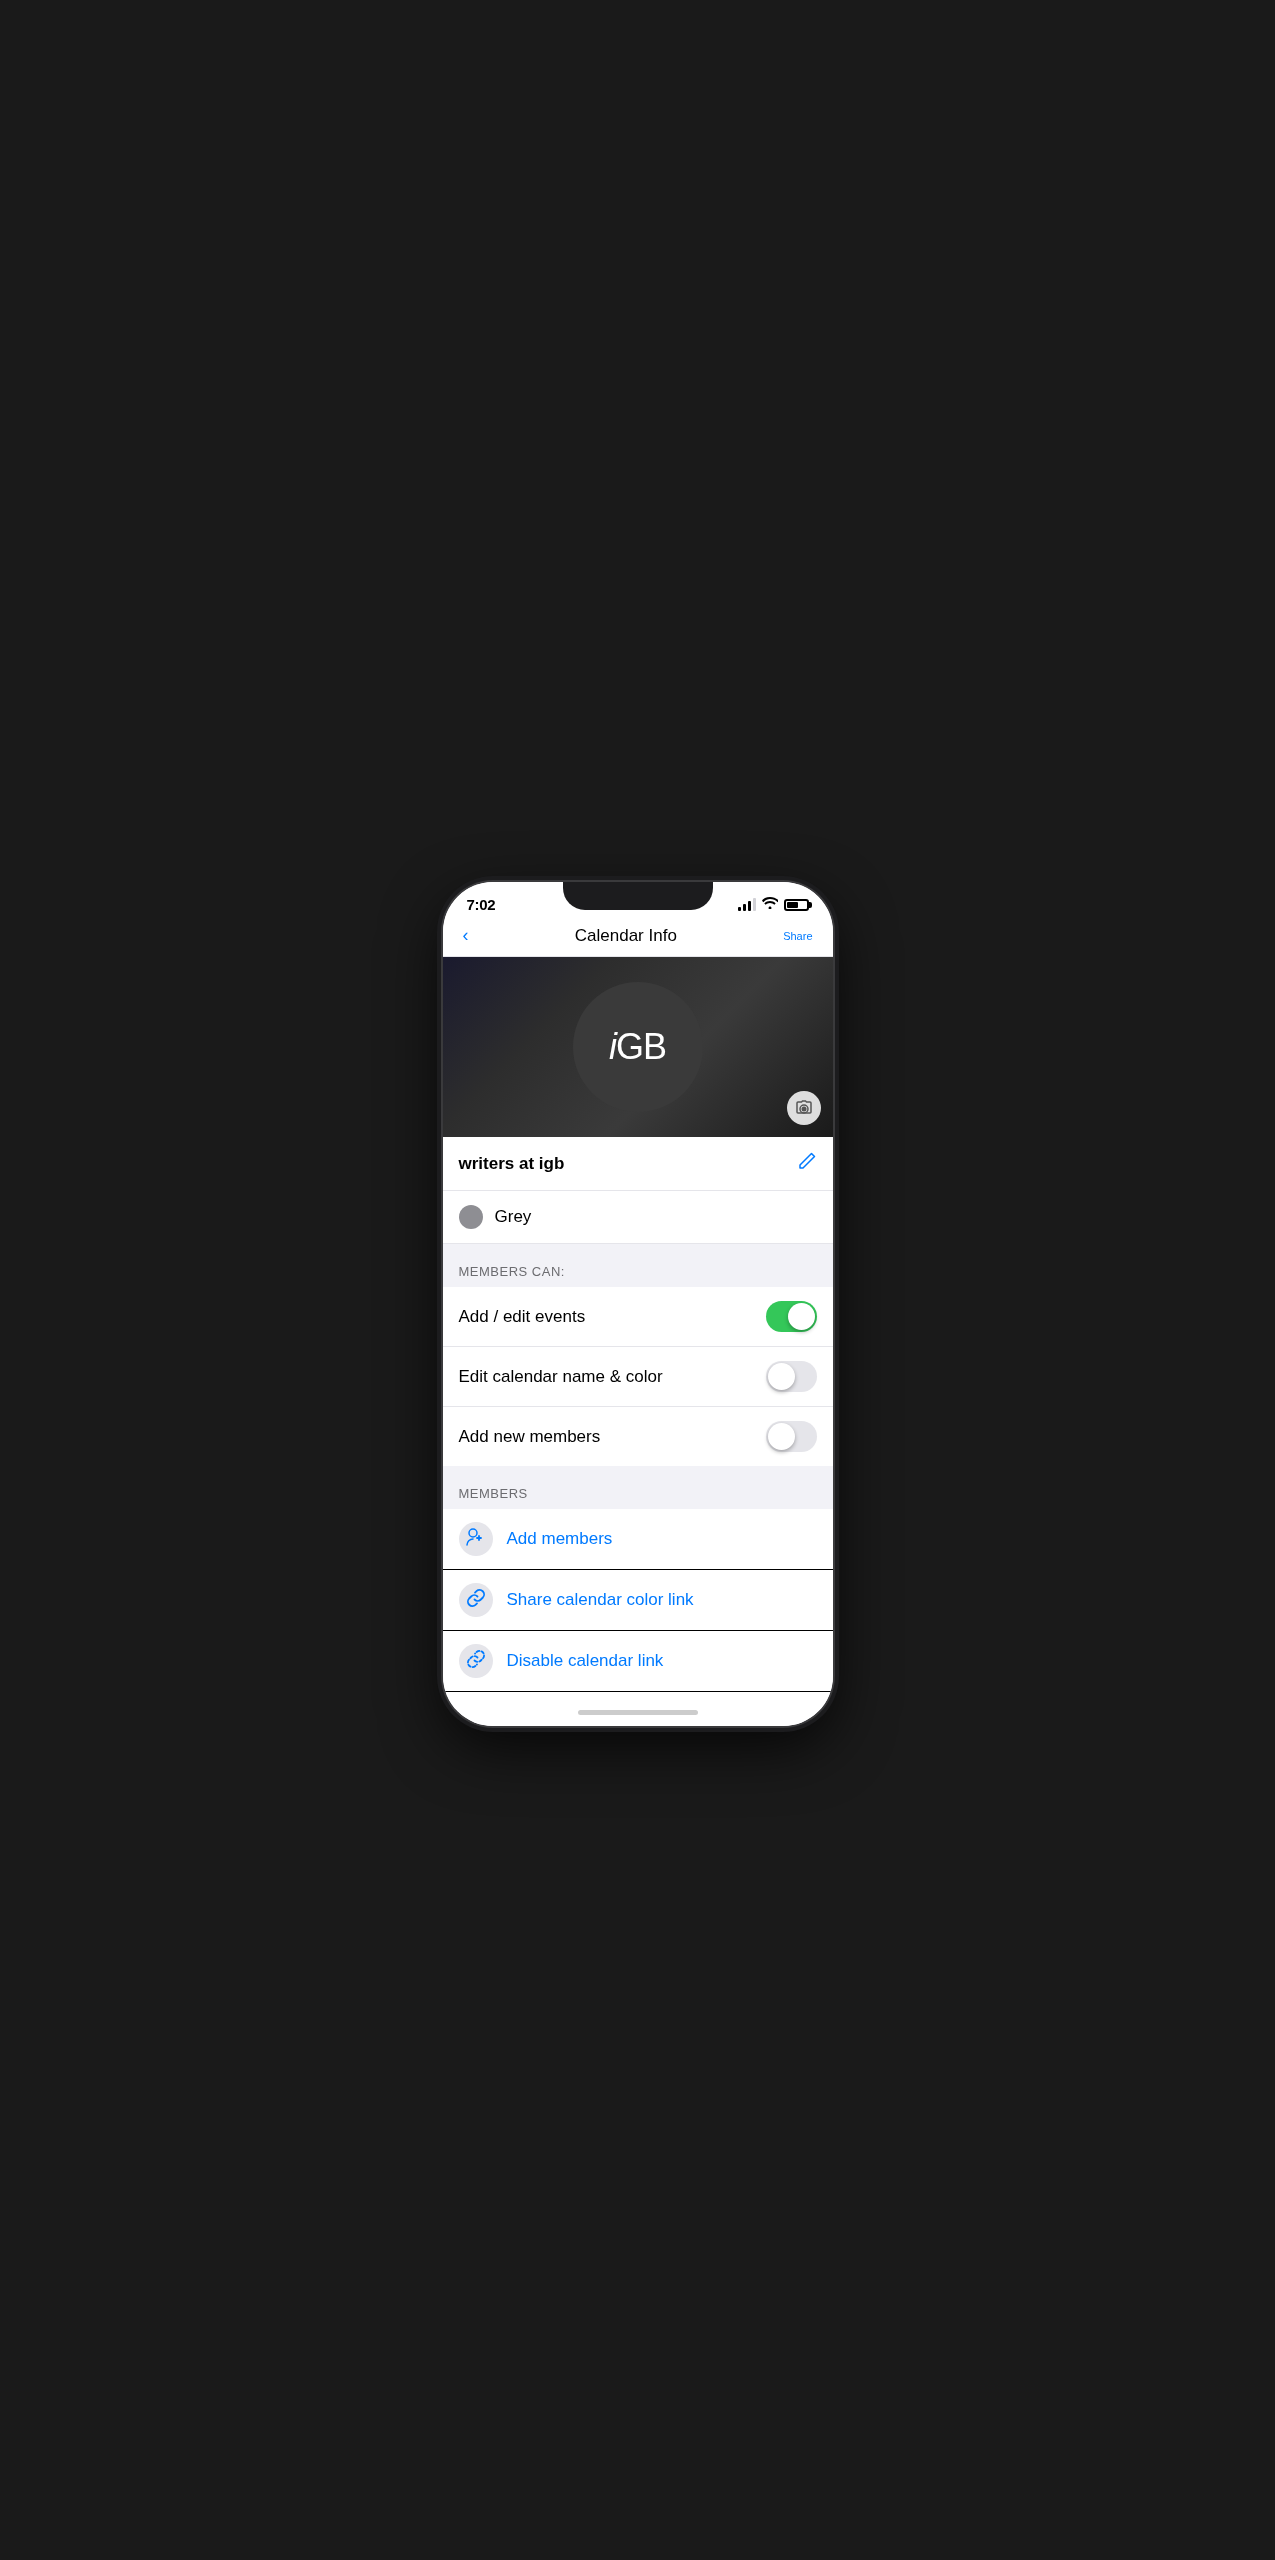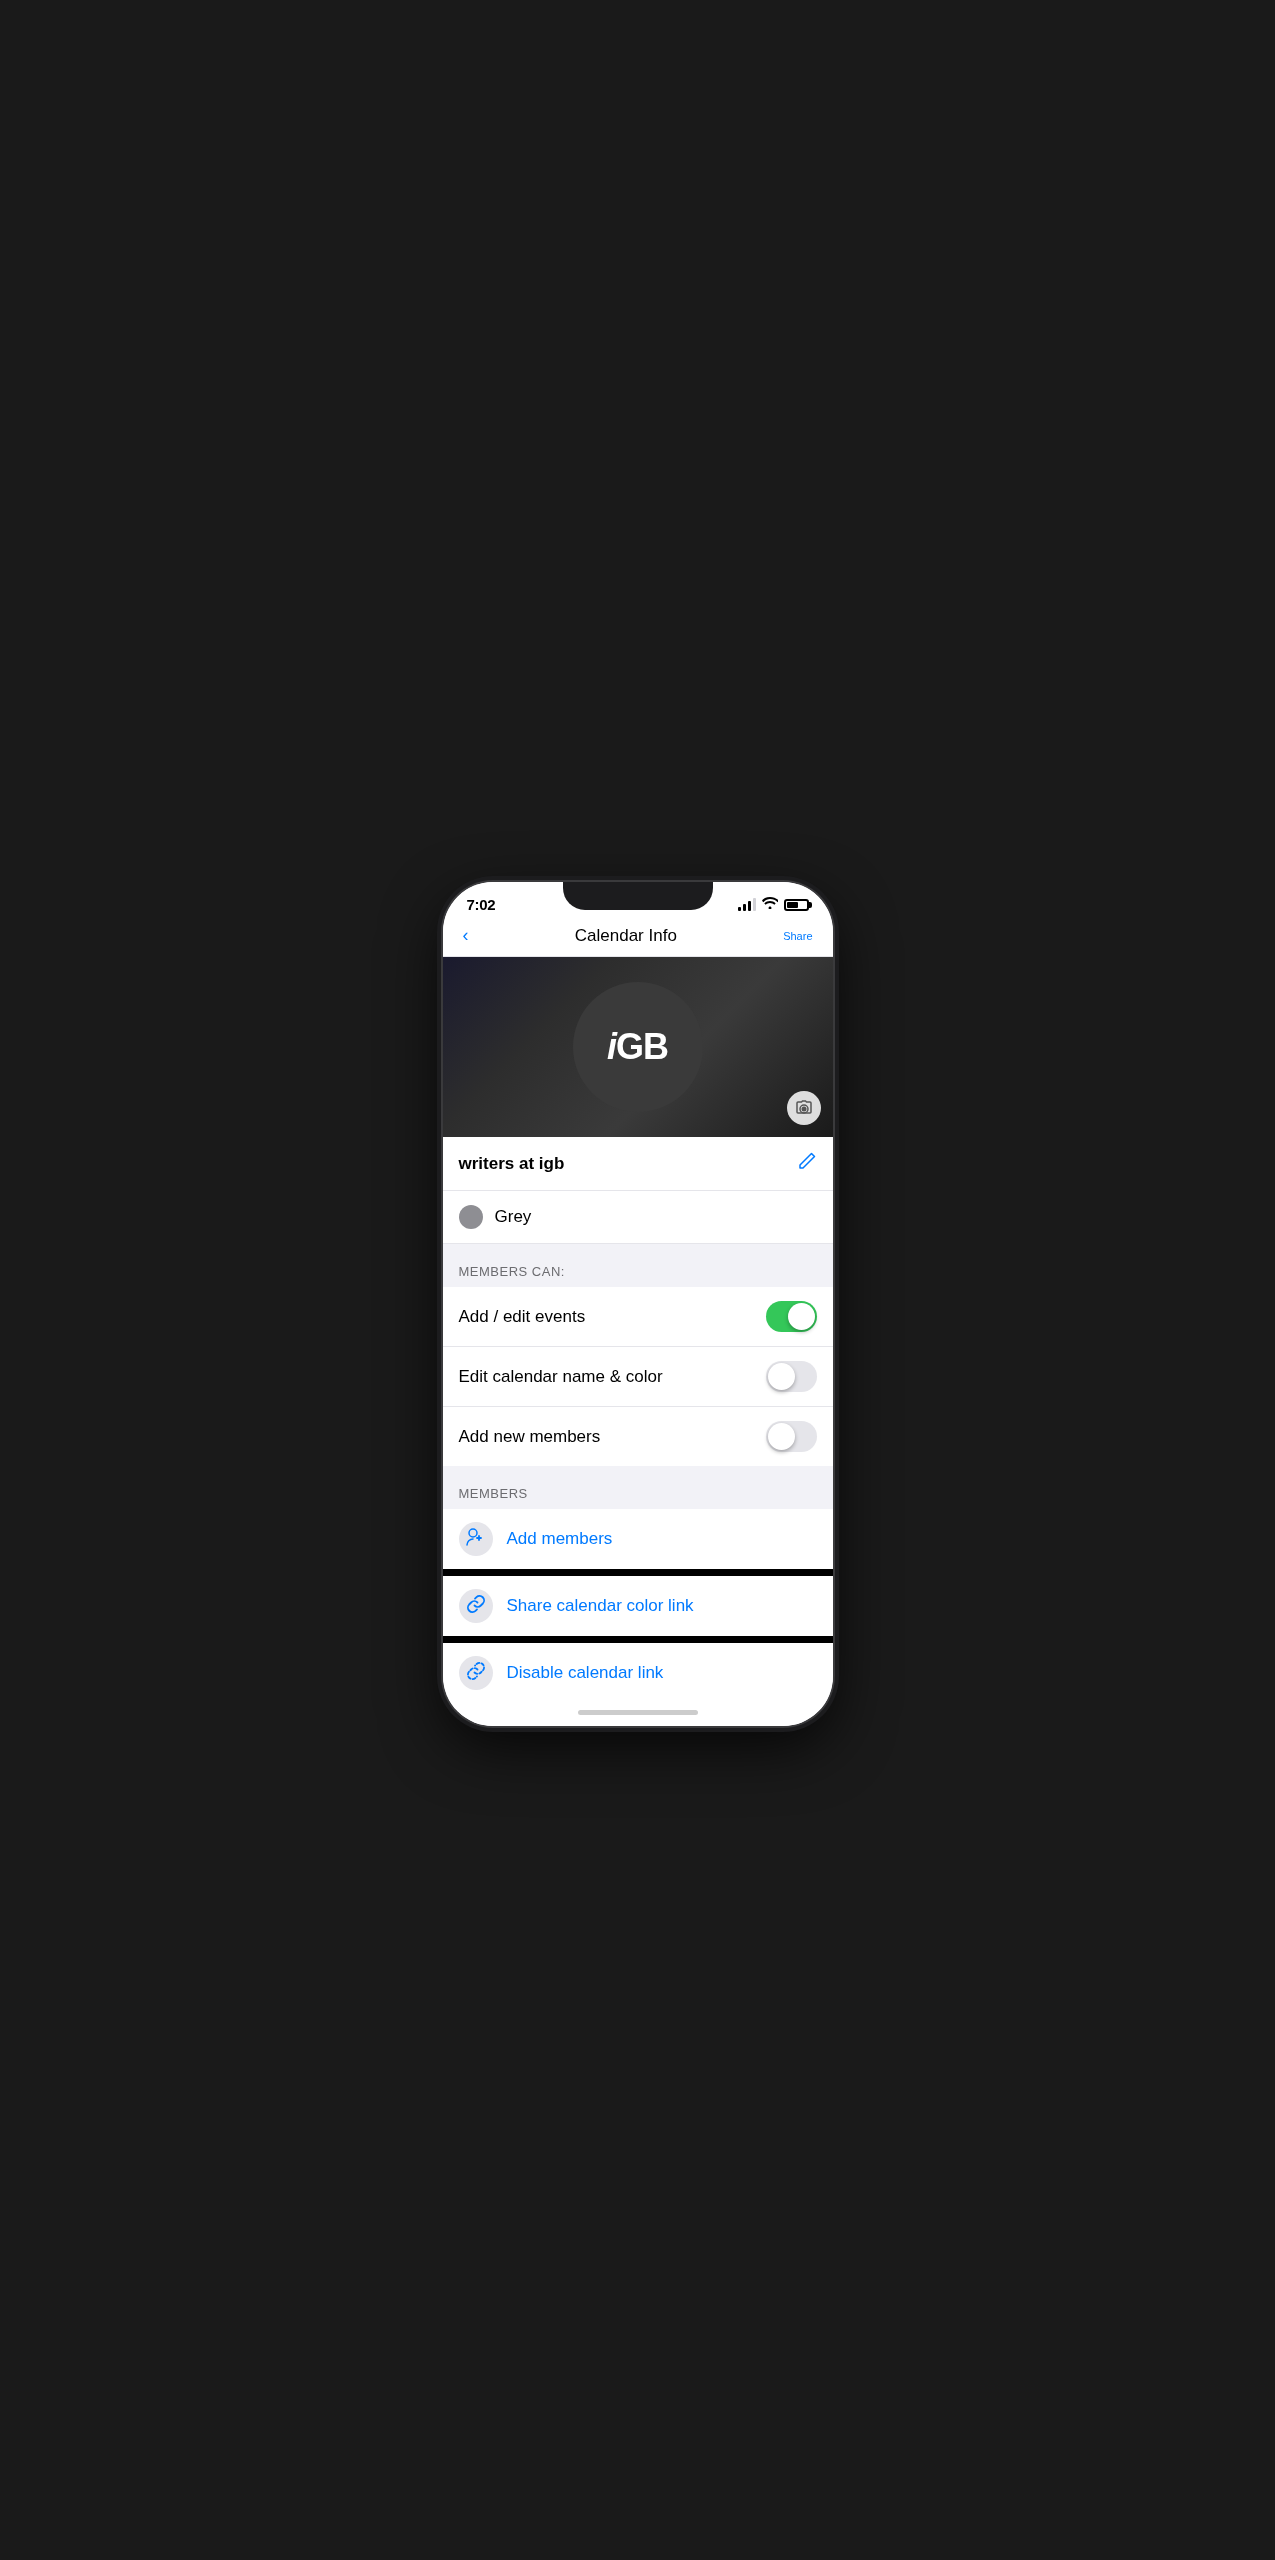--- a/index.html
+++ b/index.html
@@ -180,21 +180,21 @@
       background: #3a3a3a;
       border-radius: 50%;
       display: flex;
       align-items: center;
       justify-content: center;
     }
 
     .hero-igb-text {
       color: white;
       font-size: 36px;
-      font-weight: 700;
+      font-weight: 400;
       letter-spacing: -1px;
       text-align: right;
     }
 
     .hero-igb-text .i-letter { font-style: italic; }
 
     .camera-btn {
       position: absolute;
       bottom: 12px;
       right: 12px;
@@ -325,21 +325,21 @@
     
     .members-section {
       background: white;
     }
 
     .member-action-row {
       display: flex;
       align-items: center;
       gap: 14px;
       padding: 13px 16px;
-      border-bottom: 7px solid #000000;
+      border-bottom: 1px solid #000000;
       cursor: pointer;
       background: white;
     }
 
     .member-action-row:last-of-type {
       
     }
 
     .member-icon-circle {
       width: 34px;

